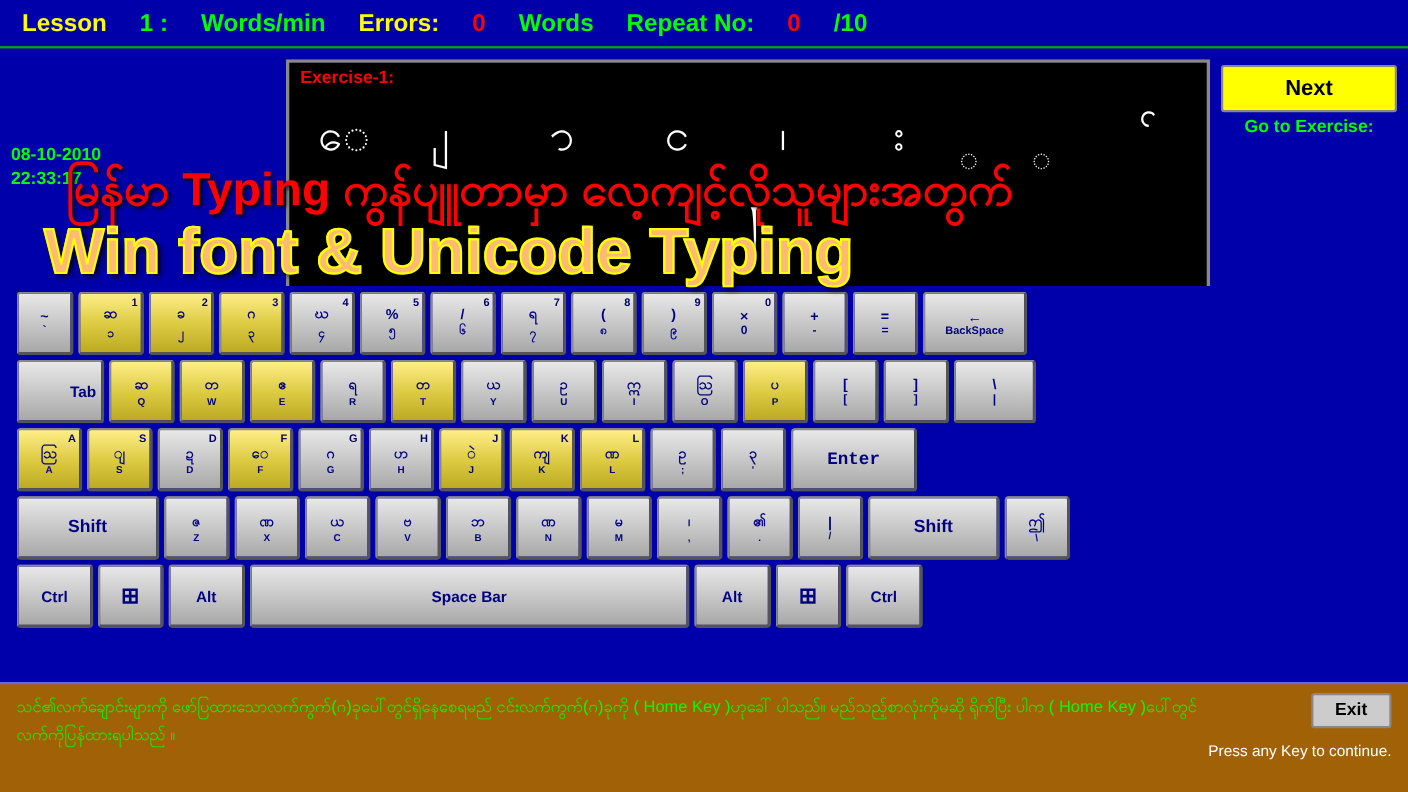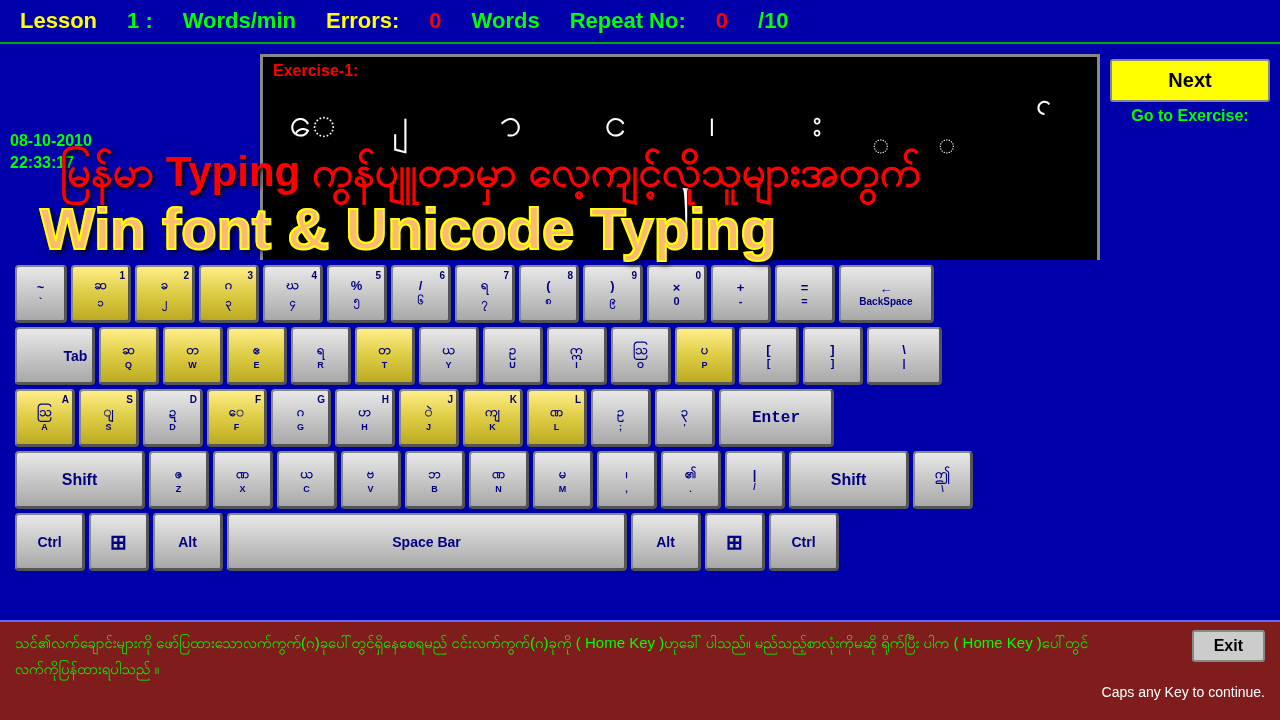--- a/index.html
+++ b/index.html
@@ -174,39 +174,39 @@
     .key-space { min-width: 400px; }
     .key-std { min-width: 60px; }
     .key-small { min-width: 52px; }
 
     
     #bottom-panel {
       position: absolute;
       bottom: 0;
       left: 0;
       right: 0;
-      background: #7f1d1d;
+      background: #a16207;
       border-top: 2px solid #6666ff;
       padding: 8px 15px;
       display: flex;
       justify-content: flex-end;
       align-items: flex-start;
       min-height: 100px;
     }
     #bottom-text {
       color: #00ff00;
       font-size: 15px;
       line-height: 1.7;
       flex: 1;
     }
     #bottom-right {
       display: flex;
       flex-direction: column;
       align-items: flex-end;
-      gap: 22px;
+      gap: 12px;
     }
     #exit-btn {
       background: #cccccc;
       border: 2px solid #888;
       padding: 5px 20px;
       font-size: 16px;
       font-weight: bold;
       cursor: pointer;
       border-radius: 3px;
     }
@@ -521,15 +521,15 @@
     </div>
   </div>
 </div>
 
 <div id="bottom-panel">
   <div id="bottom-text">သင်၏လက်ချောင်းများကို  ဖော်ပြထားသောလက်ကွက်(ဂ)ခုပေါ်တွင်ရှိနေစေရမည်
 ငင်းလက်ကွက်(ဂ)ခုကို  ( Home Key )ဟုခေါ် ပါသည်။  မည်သည့်စာလုံးကိုမဆို ရိုက်ပြီး
 ပါက  ( Home Key )ပေါ်တွင်  လက်ကိုပြန်ထားရပါသည် ။</div>
   <div id="bottom-right">
     <div id="exit-btn">Exit</div>
-    <div id="press-any-key">Caps any Key to continue.</div>
+    <div id="press-any-key">Press any Key to continue.</div>
   </div>
 </div>
 
 </body></html>

